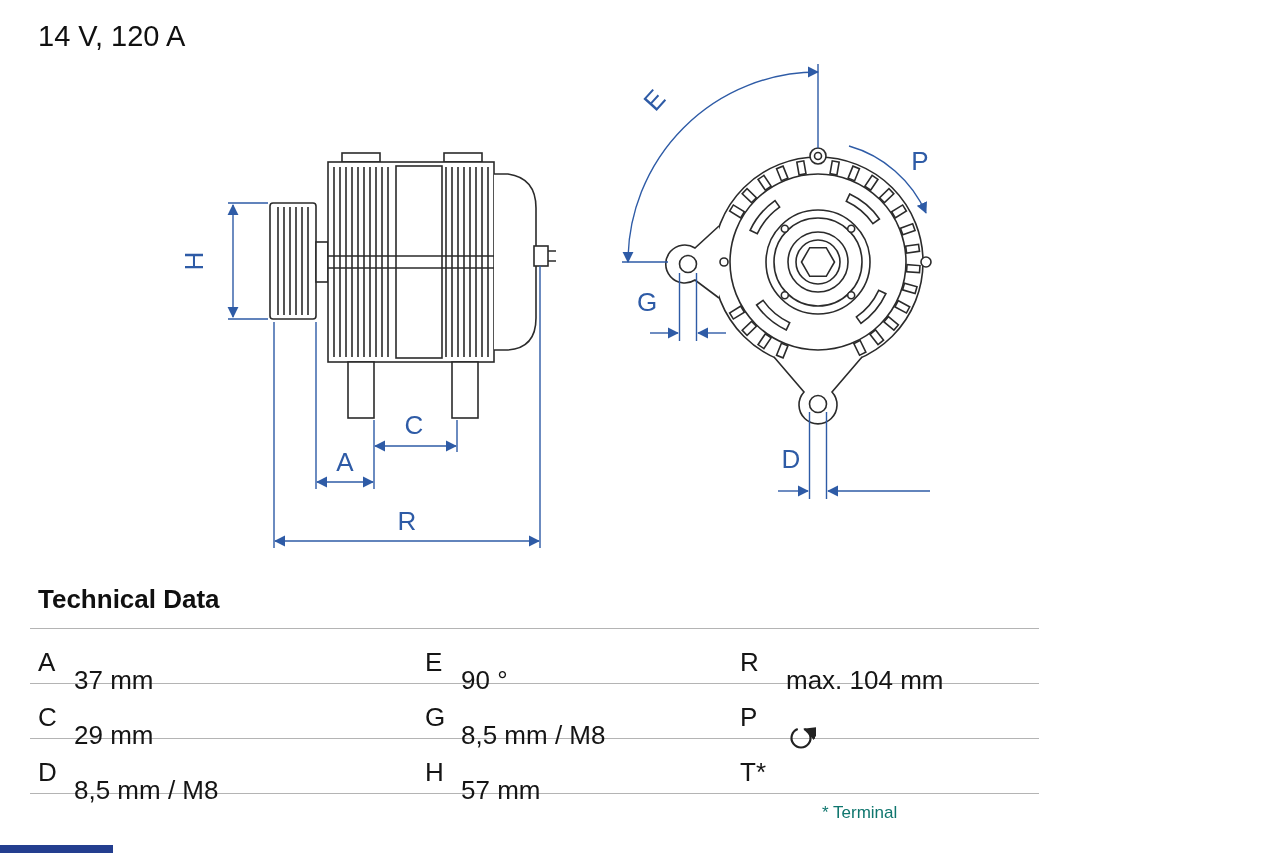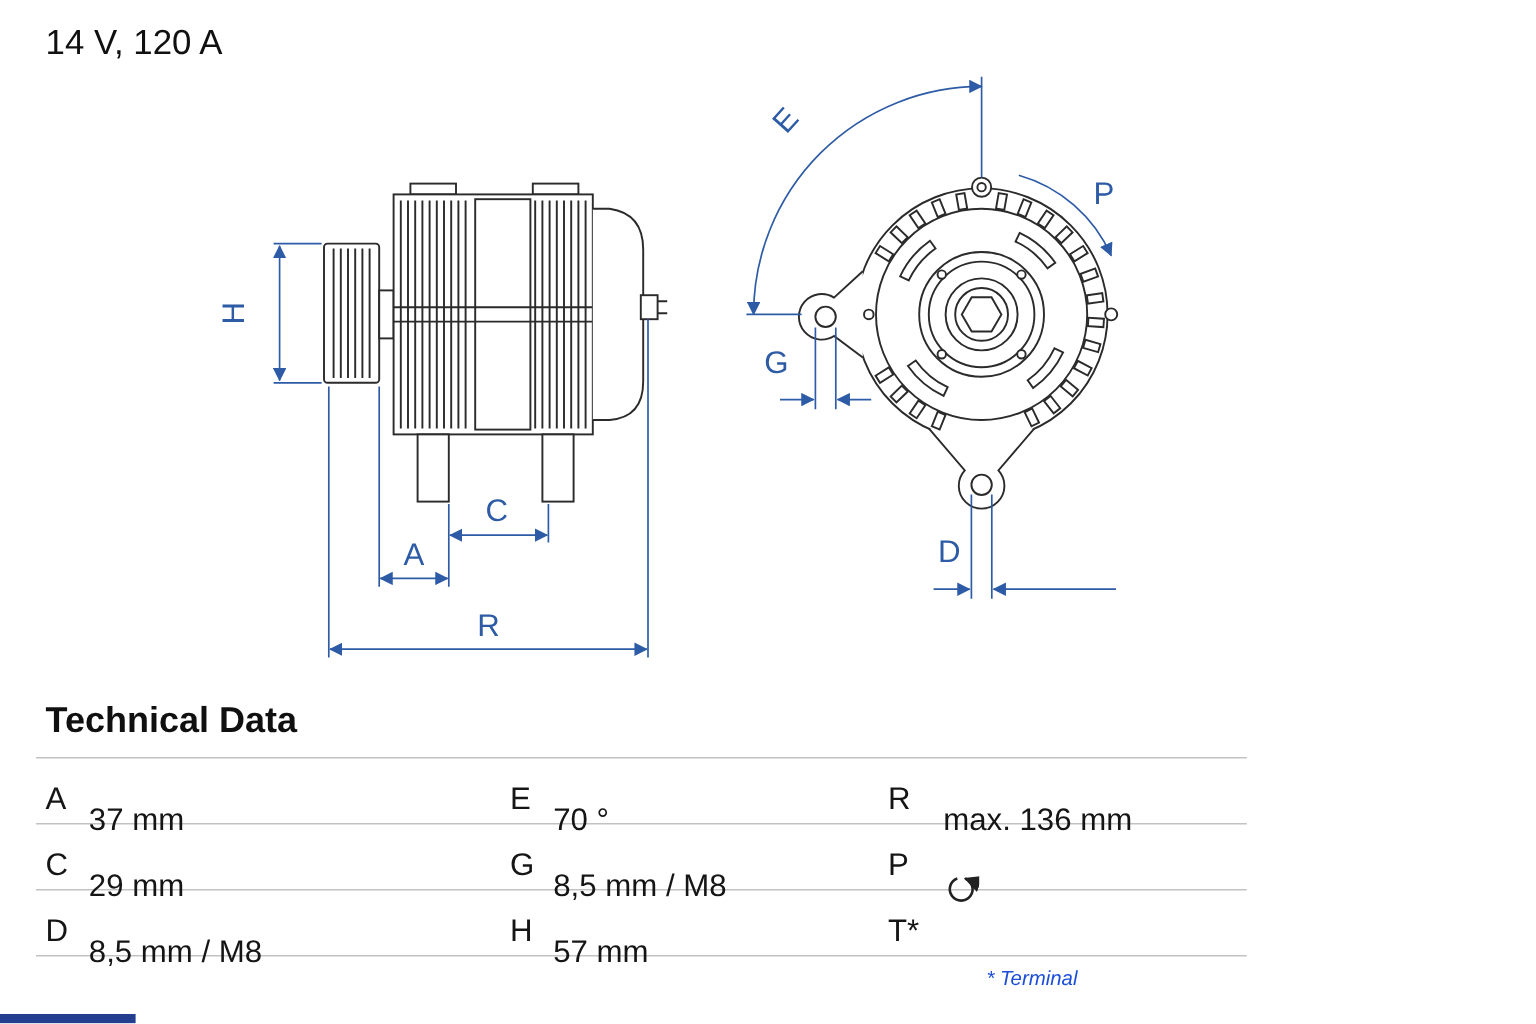--- a/index.html
+++ b/index.html
@@ -10,29 +10,29 @@
   .title { position:absolute; left:38px; top:20px; font-size:29px; color:#101010; }
   .dwg { position:absolute; left:0; top:0; }
   .ink  { stroke:var(--ink); fill:none; stroke-width:1.6; }
   .inkf { stroke:var(--ink); fill:#fff;  stroke-width:1.6; }
   .inkb { fill:var(--ink); stroke:none; }
   .dim  { stroke:var(--dim); fill:none; stroke-width:1.4; }
   .dimt { fill:var(--dim); font-size:26px; font-family:"Liberation Sans", sans-serif; }
   .dimf { fill:var(--dim); }
   .conlabel { fill:#1a1a1a; font-size:21px; font-family:"Liberation Sans", sans-serif; }
   .tech { position:absolute; left:30px; top:584px; width:1223px; }
-  .tech h2 { margin:0 0 13px 8px; font-size:30px; color:#101010; }
+  .tech h2 { margin:0 0 13px 8px; font-size:26px; color:#101010; }
   .ttable { border-top:1px solid var(--tline); }
   .trow { display:grid; grid-template-columns:38px 349px 38px 277px 48px auto;
           align-items:center; height:55px; border-bottom:1px solid var(--tline);
           font-size:26px; color:#151515; }
   .ck { padding-left:8px; }
   .cv { padding-left:6px;margin-top:36px; }
   .picon { display:flex; align-items:center; }
-  .footnote { margin:9px 0 0 792px; font-size:17px; color:#1d4ed8;font-style:italic; }
+  .footnote { margin:9px 0 0 792px; font-size:17px; color:#0f766e; }
   .fbar { position:absolute; left:0; top:845px; width:113px; height:8px; background:var(--fbar); }
 </style>
 </head>
 <body>
 
 <div class="page">
 
   <div class="title">14 V, 120 A</div>
 
   <svg class="dwg" width="1280" height="580" viewBox="0 0 1280 580">
@@ -158,23 +158,23 @@
   </svg>
 
   <div class="tech">
     <h2>Technical Data</h2>
     <div class="ttable">
 
       <div class="trow">
         <div class="ck">A</div>
         <div class="cv">37 mm</div>
         <div class="ck">E</div>
-        <div class="cv">70 °</div>
+        <div class="cv">90 °</div>
         <div class="ck">R</div>
-        <div class="cv">max. 136 mm</div>
+        <div class="cv">max. 104 mm</div>
       </div>
 
       <div class="trow">
         <div class="ck">C</div>
         <div class="cv">29 mm</div>
         <div class="ck">G</div>
         <div class="cv">8,5 mm / M8</div>
         <div class="ck">P</div>
         <div class="cv picon">
           <svg width="30" height="28" viewBox="0 0 30 28">

